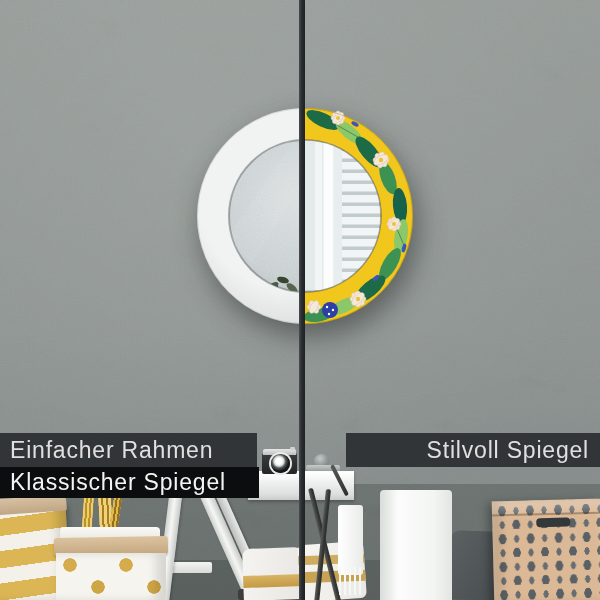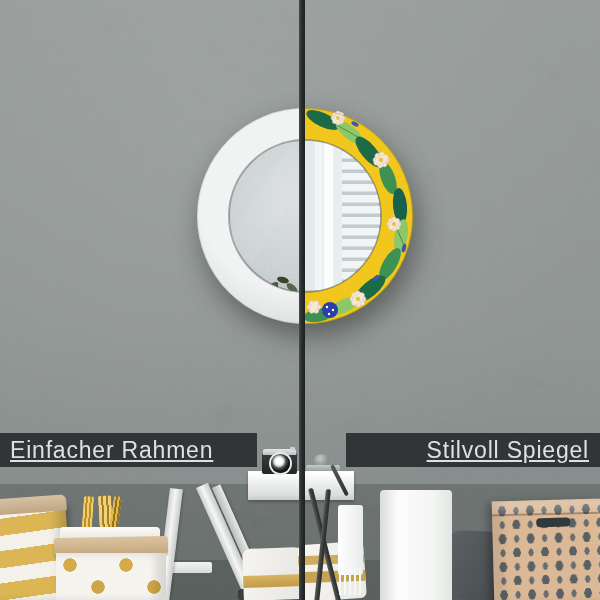--- a/index.html
+++ b/index.html
@@ -99,21 +99,21 @@
       background-size:28px 28px;
       box-shadow:inset 0 10px 8px rgba(255,255,255,0.25), inset 8px 0 10px rgba(0,0,0,0.12), -4px 2px 8px rgba(0,0,0,0.3);}
   #box .lid-line{position:absolute;left:0;top:13px;width:100%;height:2px;background:rgba(60,50,35,0.35);}
   #box .handle{position:absolute;left:44px;top:18px;width:34px;height:9px;background:#33383b;border-radius:4px;}
 
   
   #divider{left:299px;top:0;width:6px;height:600px;z-index:40;
       background:linear-gradient(90deg,#4a4d4f,#2a2d2f 45%,#1f2224);}
 
   
-  .bar{z-index:50;white-space:nowrap;color:#ededed;font-weight:300;overflow:hidden;text-decoration:underline;}
+  .bar{z-index:50;white-space:nowrap;color:#ededed;font-weight:300;overflow:hidden;}
   .bar .txt{letter-spacing:0.8px;}
   #bar-left-top{left:0;top:433px;width:257px;height:34px;background:#323537;
       font-size:23px;line-height:34px;padding-left:10px;color:#e0e0e0;}
   #bar-left-bottom{left:0;top:467px;width:259px;height:31px;background:#0b0d0e;
       font-size:23px;line-height:31px;padding-left:10px;color:#f4f4f4;}
   #bar-right-top{left:346px;top:433px;width:254px;height:34px;background:#323537;
       font-size:23px;line-height:34px;padding-right:11px;text-align:right;color:#e0e0e0;padding-left:24px;}
   #bar-right-bottom{left:343px;top:467px;width:257px;height:31px;background:#0b0d0e;
       font-size:23px;line-height:31px;padding-right:11px;text-align:right;color:#f4f4f4;}
 </style>
@@ -325,17 +325,20 @@
   <div id="box" class="abs z16">
     <div class="lid-line"></div>
     <div class="handle"></div>
   </div>
 
   <div id="divider" class="abs"></div>
 
   <div id="bar-left-top" class="abs bar">
     <span class="txt">Einfacher Rahmen</span>
   </div>
+  <div id="bar-left-bottom" class="abs bar">
+    <span class="txt">Klassischer Spiegel</span>
+  </div>
   <div id="bar-right-top" class="abs bar">
     <span class="txt">Stilvoll Spiegel</span>
   </div>
 
 </div>
 
 </body></html>

